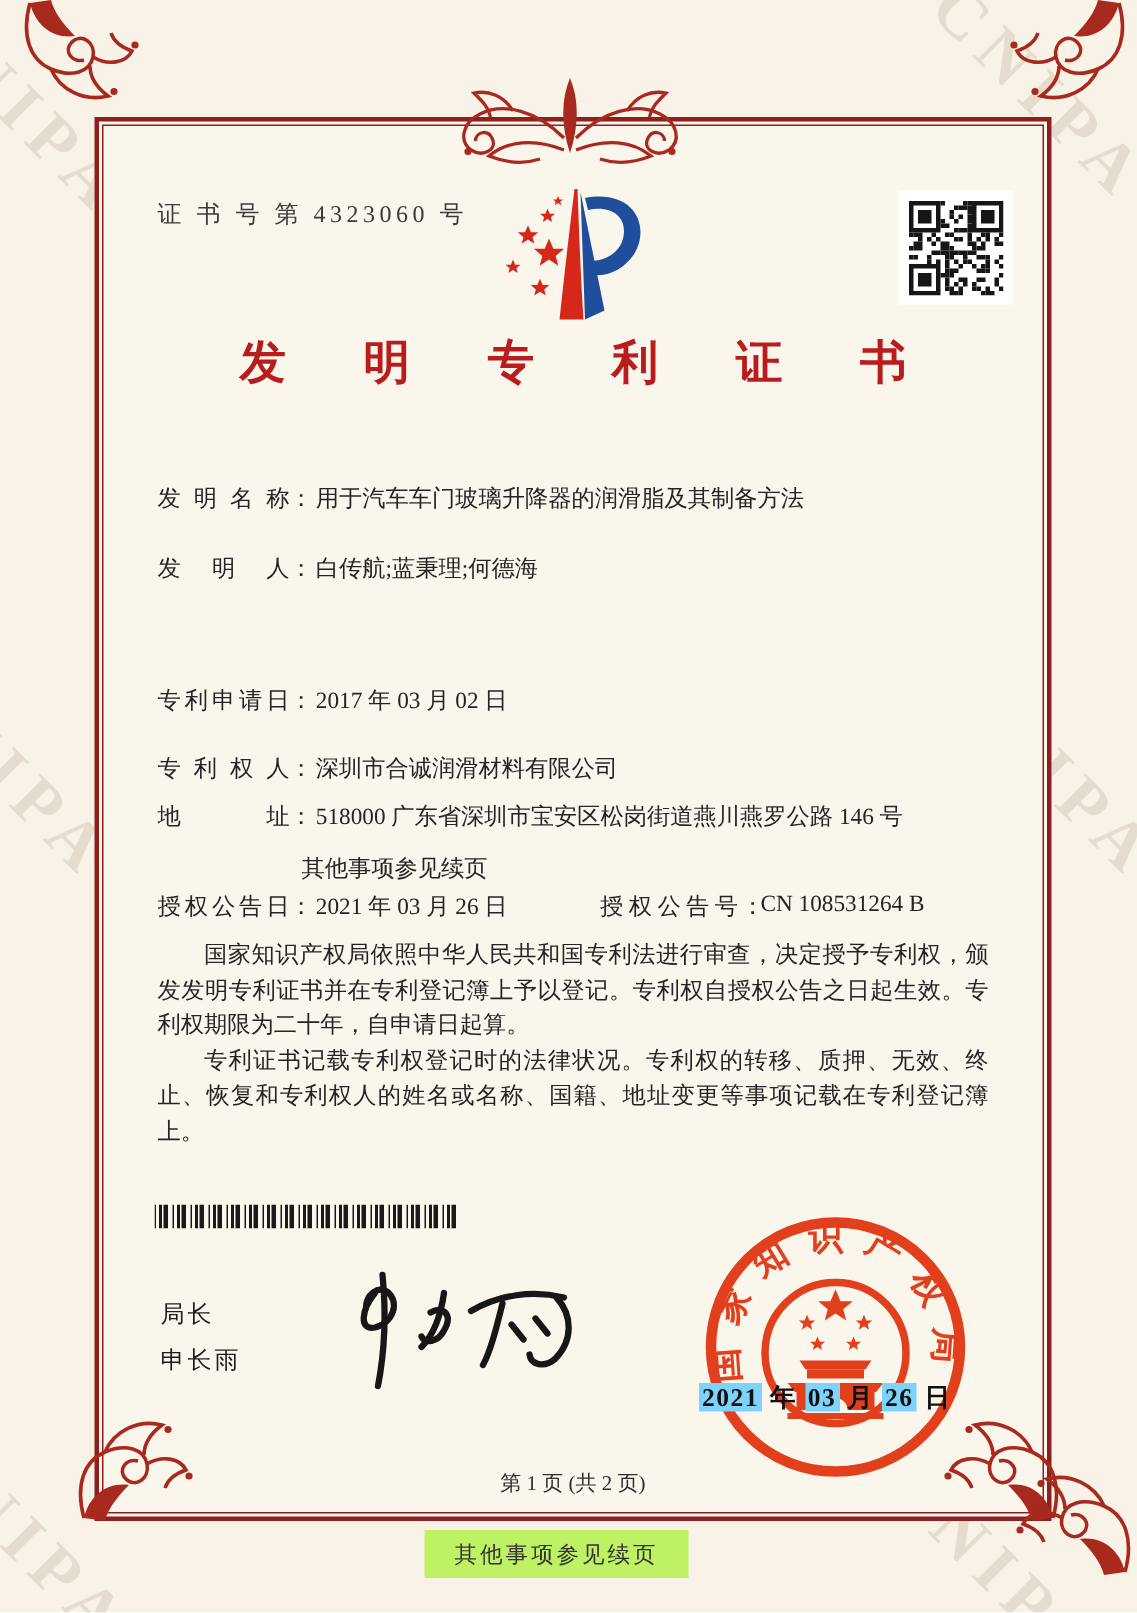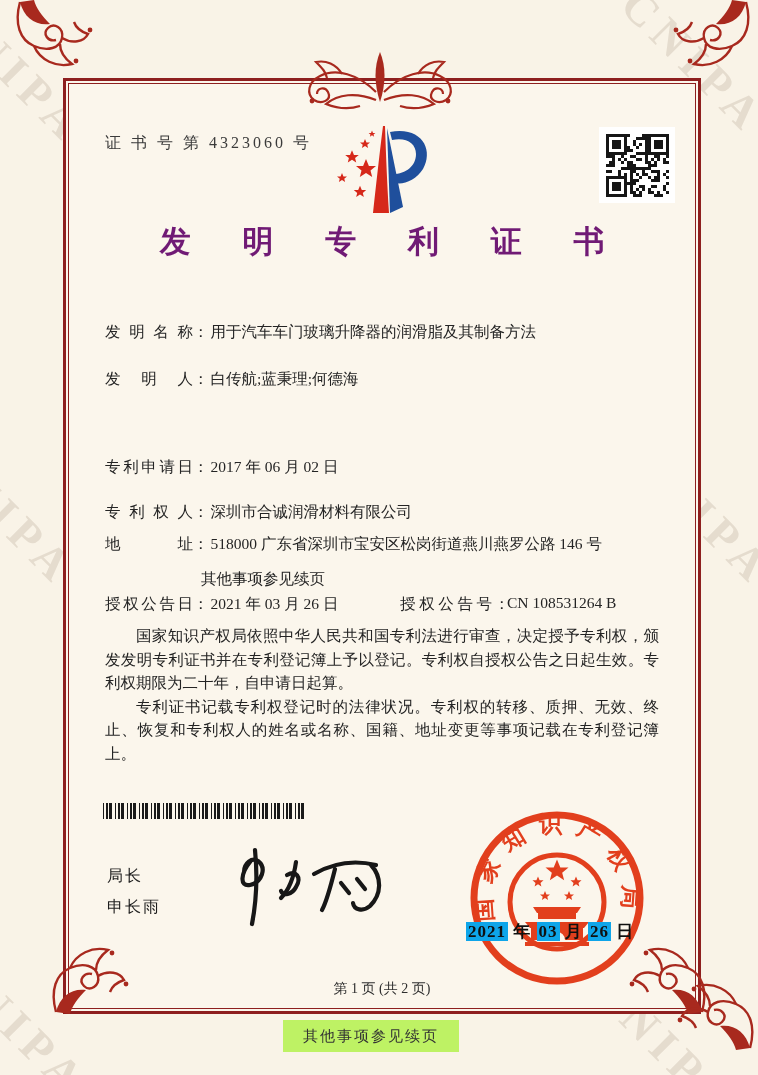--- a/index.html
+++ b/index.html
@@ -15,41 +15,41 @@
   .panel-inner{position:absolute;inset:2px;border:1px solid #8e1f1f;}
   .wm{
     position:absolute;font-weight:bold;font-size:46px;letter-spacing:8px;
     color:rgba(148,132,110,0.20);transform:rotate(45deg);
     transform-origin:left top;white-space:nowrap;pointer-events:none;
     font-family:"Liberation Serif",serif;
   }
   .certno{position:absolute;left:105px;top:133px;font-size:16px;letter-spacing:3px;color:#3b3b3b;}
   .title{
     position:absolute;left:63px;top:221px;width:638px;text-align:center;
-    font-size:31px;font-weight:bold;letter-spacing:22px;text-indent:22px;color:#701a75;
+    font-size:31px;font-weight:bold;letter-spacing:22px;text-indent:22px;color:#b91c1c;
   }
   .frow{position:absolute;left:105px;width:560px;font-size:15.5px;color:#242424;}
   .flabel{display:inline-block;width:88px;text-align:justify;text-align-last:justify;vertical-align:top;}
   .fcolon{display:inline-block;margin:0 2px 0 0;}
   .fval{display:inline-block;}
   .grant2-label{position:absolute;left:295px;display:inline-block;width:92px;text-align:justify;text-align-last:justify;}
   .grant2-colon{position:absolute;left:389px;}
   .grant2-val{position:absolute;left:402px;}
   .paras{position:absolute;left:105px;top:626px;width:554px;font-size:15.5px;line-height:23.5px;text-align:justify;color:#242424;font-family:Liberation Mono, monospace;}
   .paras p{margin:0;text-indent:2em;}
   .barcode{position:absolute;left:103px;top:803px;width:203px;height:16px;}
   .sig-block{position:absolute;left:107px;top:866px;font-size:16px;color:#1c1c1c;}
   .sig-block div{margin-bottom:10px;letter-spacing:2px;}
   .signature{position:absolute;left:222px;top:846px;}
   .seal{position:absolute;left:467px;top:808px;mix-blend-mode:multiply;}
   .seal-date{
     position:absolute;left:466px;top:920px;font-size:17px;font-weight:bold;
     letter-spacing:1px;color:#101010;white-space:nowrap;
   }
-  .seal-date .chip{background:#0ea5e9;padding:0 2px;}
+  .seal-date .chip{background:#7dd3fc;padding:0 2px;}
   .pageno{position:absolute;left:63px;top:980px;width:638px;text-align:center;font-size:14px;color:#2e2e2e;}
   .footnote{
     position:absolute;left:283px;top:1020px;width:176px;height:32px;background:#bef264;
     display:flex;align-items:center;justify-content:center;font-size:15px;color:#333;letter-spacing:2px;
   }
   .logo{position:absolute;left:320px;top:116px;}
   .qrbox{position:absolute;left:599px;top:127px;width:76px;height:76px;background:#ffffff;}
   .qrbox svg{position:absolute;left:7px;top:7px;}
   .waves{position:absolute;left:66px;top:81px;pointer-events:none;}
   .orn{position:absolute;pointer-events:none;}
@@ -405,21 +405,21 @@
 
   <div class="title">发 明 专 利 证 书</div>
 
   <div class="frow" style="top:322px;">
     <span class="flabel">发明名称</span><span class="fcolon">：</span><span class="fval">用于汽车车门玻璃升降器的润滑脂及其制备方法</span>
   </div>
   <div class="frow" style="top:369px;">
     <span class="flabel">发明人</span><span class="fcolon">：</span><span class="fval">白传航;蓝秉理;何德海</span>
   </div>
   <div class="frow" style="top:457px;">
-    <span class="flabel">专利申请日</span><span class="fcolon">：</span><span class="fval">2017 年 06 月 02 日</span>
+    <span class="flabel">专利申请日</span><span class="fcolon">：</span><span class="fval">2017 年 03 月 02 日</span>
   </div>
   <div class="frow" style="top:502px;">
     <span class="flabel">专利权人</span><span class="fcolon">：</span><span class="fval">深圳市合诚润滑材料有限公司</span>
   </div>
   <div class="frow" style="top:534px;">
     <span class="flabel">地址</span><span class="fcolon">：</span><span class="fval">518000 广东省深圳市宝安区松岗街道燕川燕罗公路 146 号</span>
   </div>
   <div class="frow" style="top:569px;left:201px;">
     <span class="fval">其他事项参见续页</span>
   </div>

